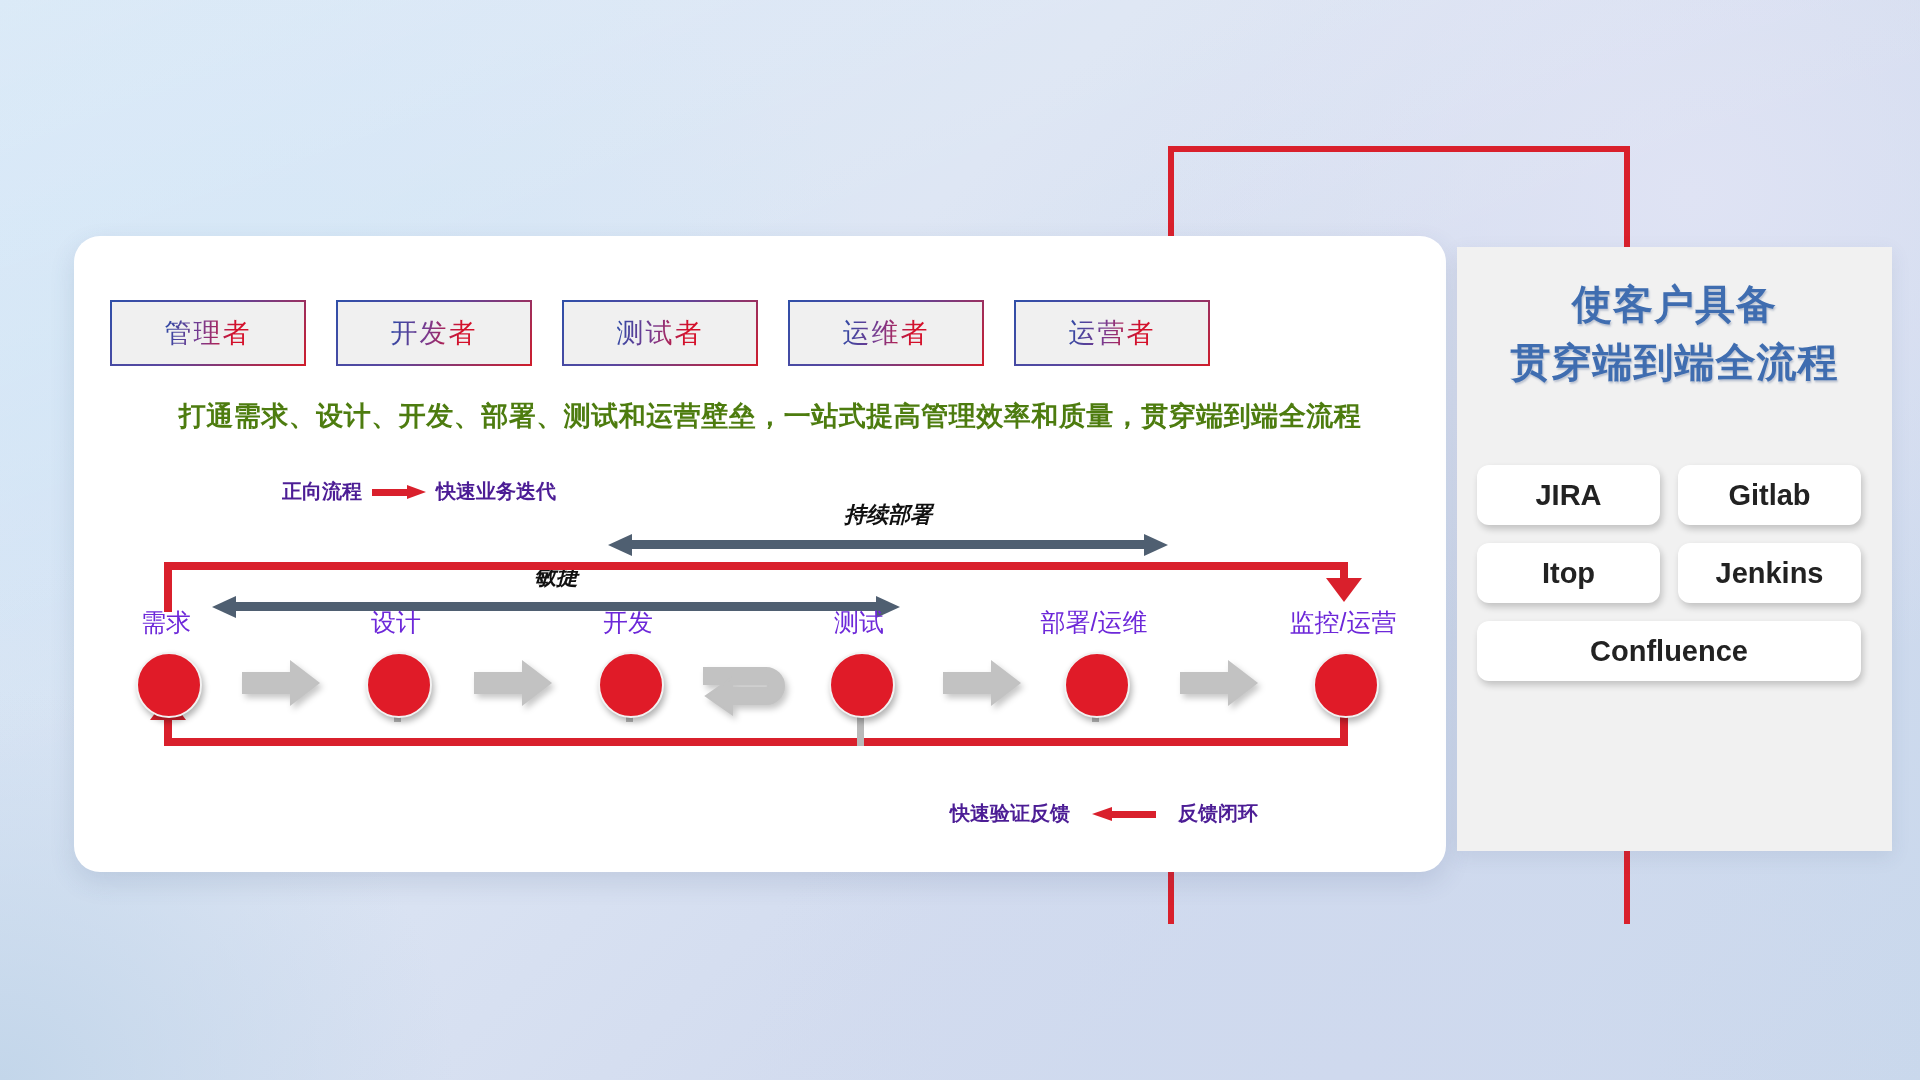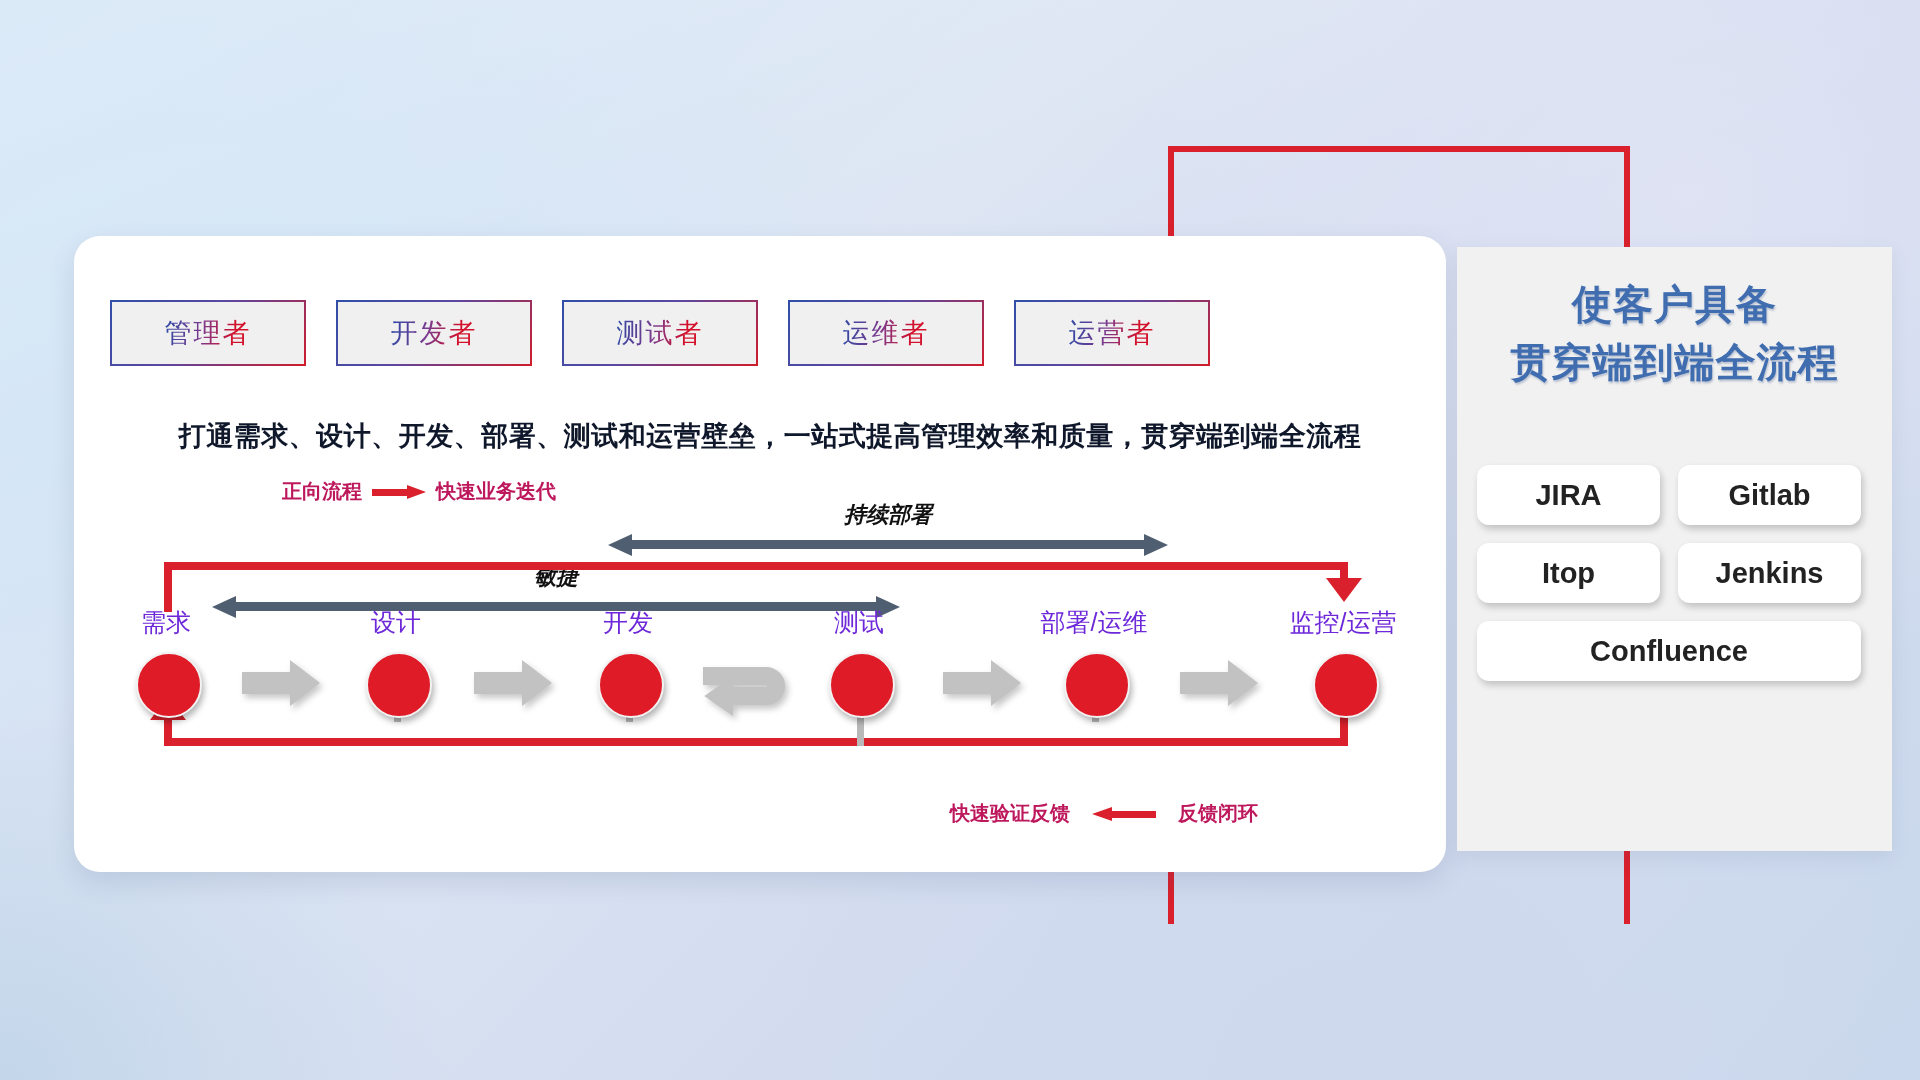--- a/index.html
+++ b/index.html
@@ -45,26 +45,26 @@
   .role-label{
     position:relative;z-index:2;
     font-size:27px;font-weight:400;letter-spacing:2px;
     background:linear-gradient(100deg,#2b49a6 0%,#7b3a8e 42%,#d4102a 78%);
     -webkit-background-clip:text;background-clip:text;color:transparent;
     -webkit-text-fill-color:transparent;
   }
 
   
   #desc{position:absolute;left:110px;top:398px;width:1320px;
-    text-align:center;font-size:27px;font-weight:bold;color:#0f172a;
-    letter-spacing:.5px;margin-top:20px;}
+    text-align:center;font-size:27px;font-weight:bold;color:#4d7c0f;
+    letter-spacing:.5px;}
 
   
   #legend-fwd{position:absolute;left:282px;top:478px;display:flex;align-items:center;gap:10px;}
-  .lg-txt{font-size:20px;font-weight:bold;color:#be185d;white-space:nowrap;}
+  .lg-txt{font-size:20px;font-weight:bold;color:#4c1d95;white-space:nowrap;}
   .arrow-r{width:54px;height:14px;position:relative;}
   .arrow-r .shaft{position:absolute;left:0;top:4px;width:36px;height:7px;background:#d9202c;}
   .arrow-r .head{position:absolute;right:0;top:0;width:0;height:0;
     border-top:7px solid transparent;border-bottom:7px solid transparent;border-left:19px solid #d9202c;}
   .arrow-l{width:64px;height:14px;position:relative;}
   .arrow-l .shaft{position:absolute;right:0;top:4px;width:44px;height:7px;background:#d9202c;}
   .arrow-l .head{position:absolute;left:0;top:0;width:0;height:0;
     border-top:7px solid transparent;border-bottom:7px solid transparent;border-right:20px solid #d9202c;}
 
   

